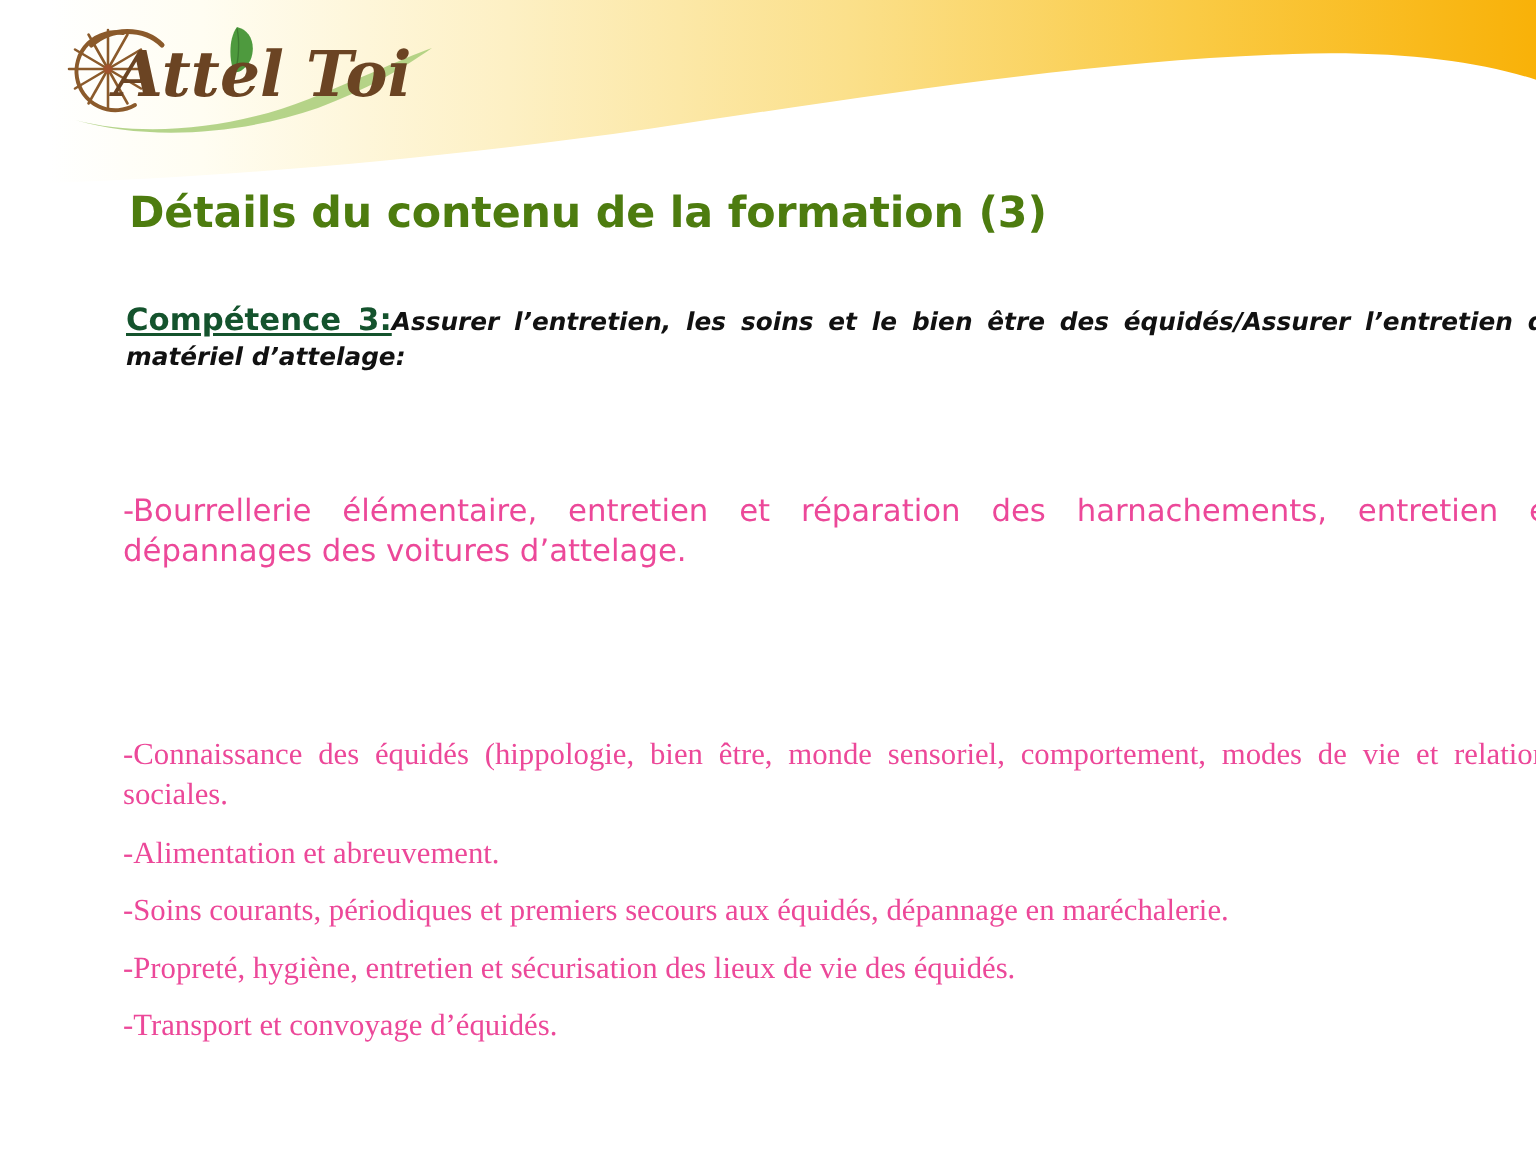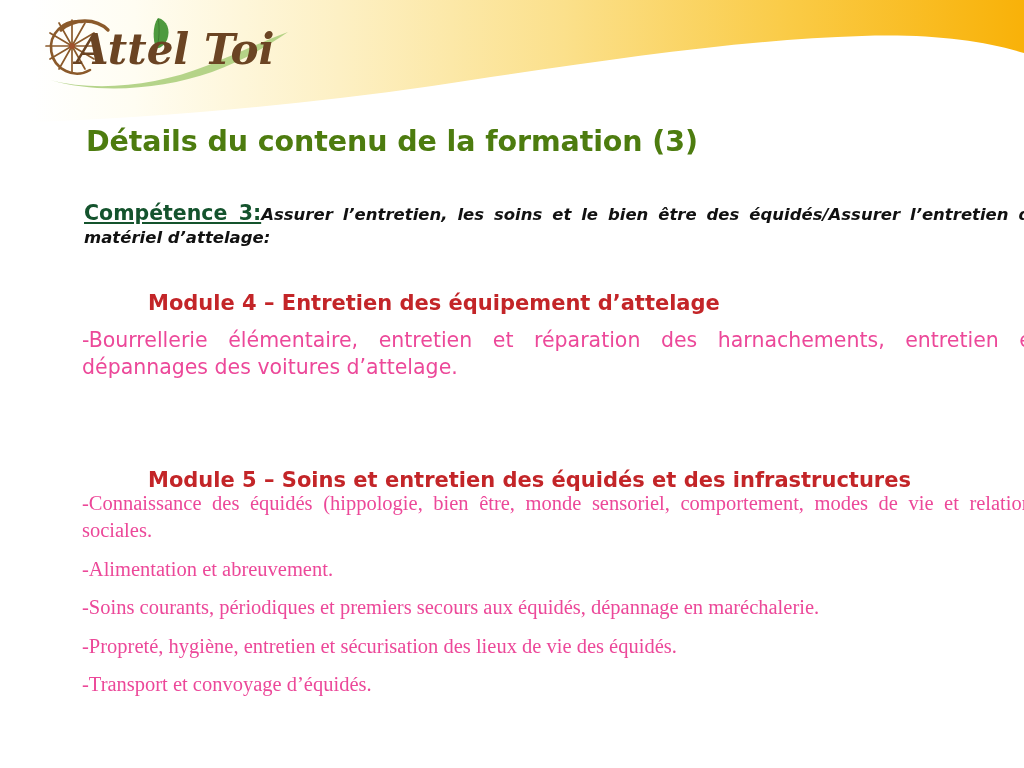--- a/index.html
+++ b/index.html
@@ -182,27 +182,25 @@
       <text x="40" y="56" font-family="'DejaVu Serif','Liberation Serif',serif" font-size="42" font-style="italic" font-weight="bold" fill="#6B4423">Attel Toi</text>
     </svg>
   </div>
 
   <h1 class="page-title">Détails du contenu de la formation (3)</h1>
 
   <p class="competence-block">
     <span class="competence-label">Compétence 3:</span><span class="competence-text">Assurer l’entretien, les soins et le bien être des équidés/Assurer l’entretien du matériel d’attelage:</span>
   </p>
 
-  <h2 class="module-heading" id="module4-heading">Module 4 – Entretien des équipement d’attelage</h2>
 
   <div class="body-block" id="module4-body">
     <p class="bullet-line">-Bourrellerie élémentaire, entretien et réparation des harnachements, entretien et dépannages des voitures d’attelage.</p>
   </div>
 
-  <h2 class="module-heading" id="module5-heading">Module 5 – Soins et entretien des équidés et des infrastructures</h2>
 
   <div class="body-block" id="module5-body">
     <p class="bullet-line">-Connaissance des équidés (hippologie, bien être, monde sensoriel, comportement, modes de vie et relations sociales.</p>
     <p class="bullet-line spaced">-Alimentation et abreuvement.</p>
     <p class="bullet-line spaced">-Soins courants, périodiques et premiers secours aux équidés, dépannage en maréchalerie.</p>
     <p class="bullet-line spaced">-Propreté, hygiène, entretien et sécurisation des lieux de vie des équidés.</p>
     <p class="bullet-line spaced">-Transport et convoyage d’équidés.</p>
   </div>
 
 </div>

